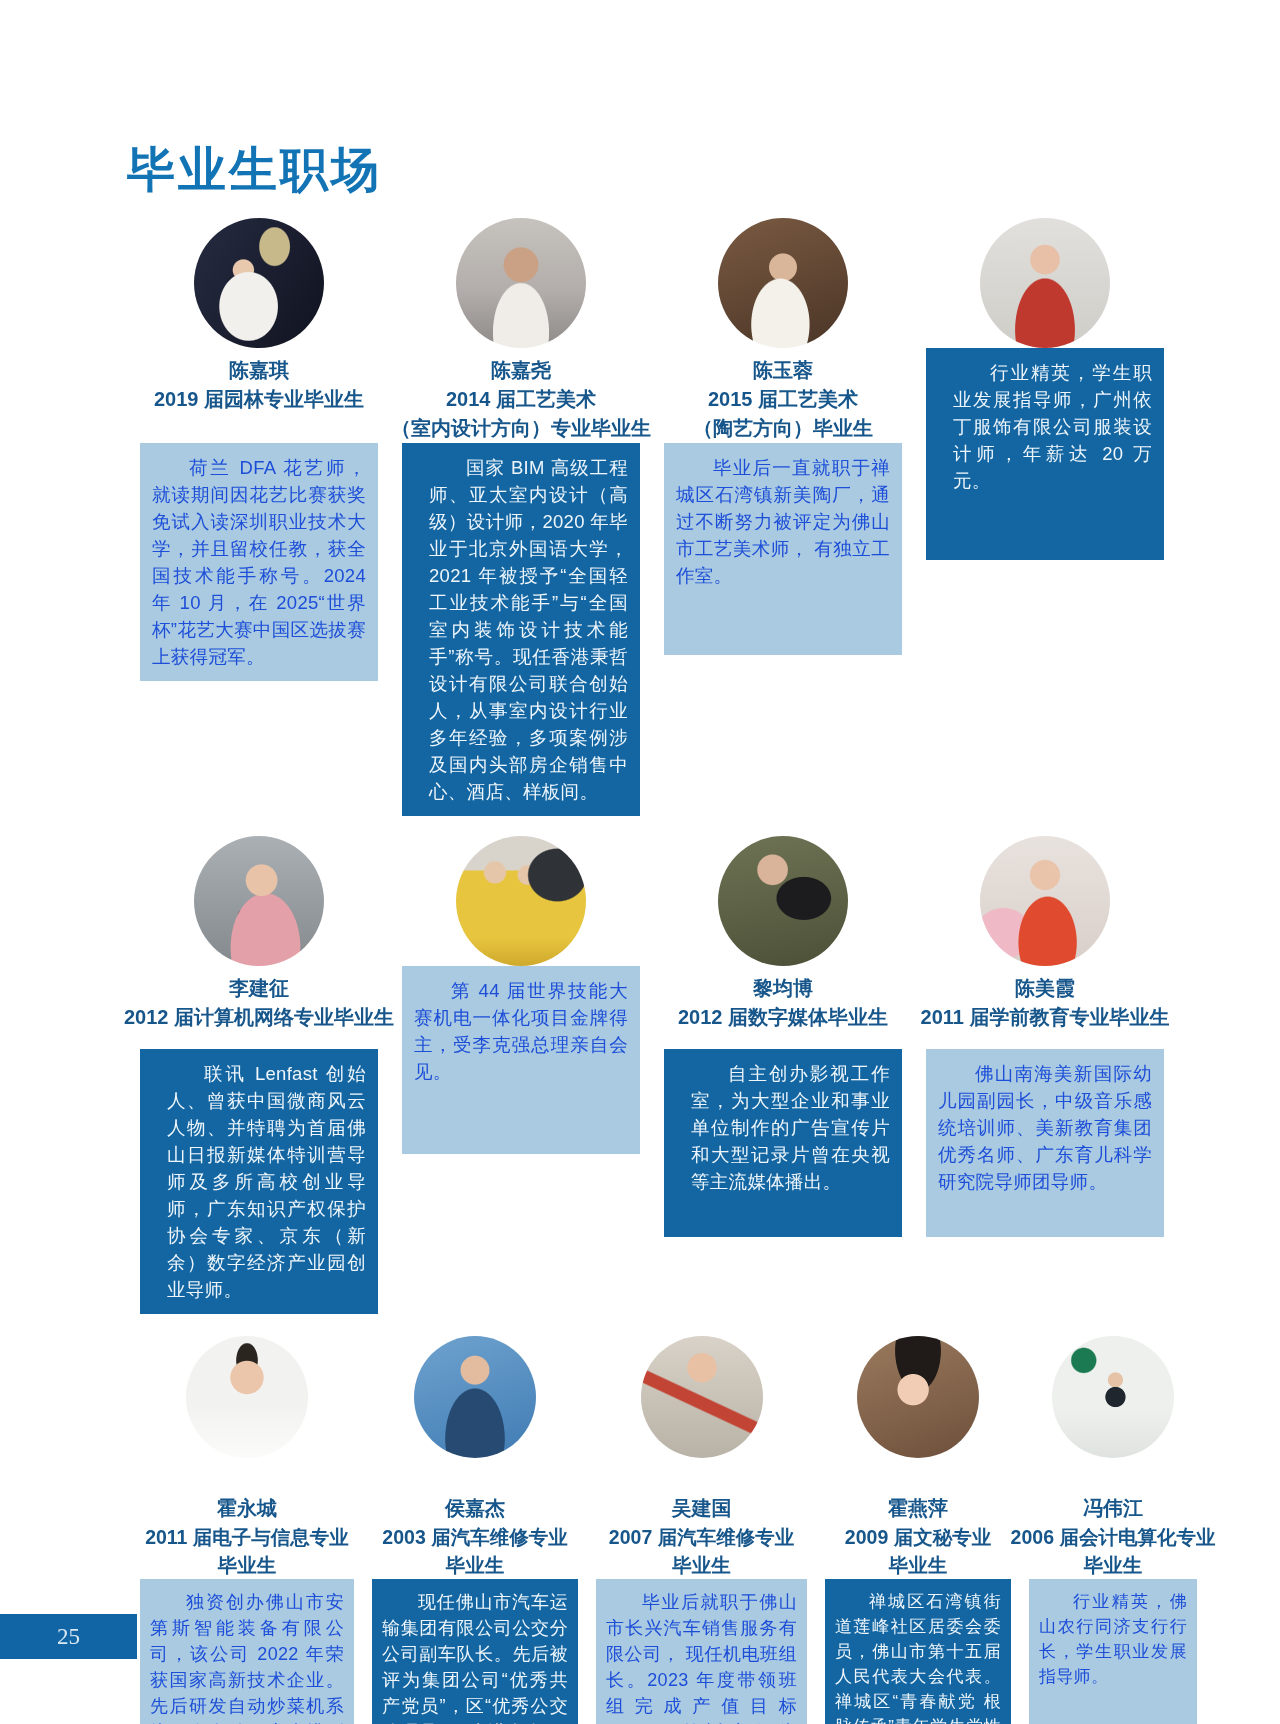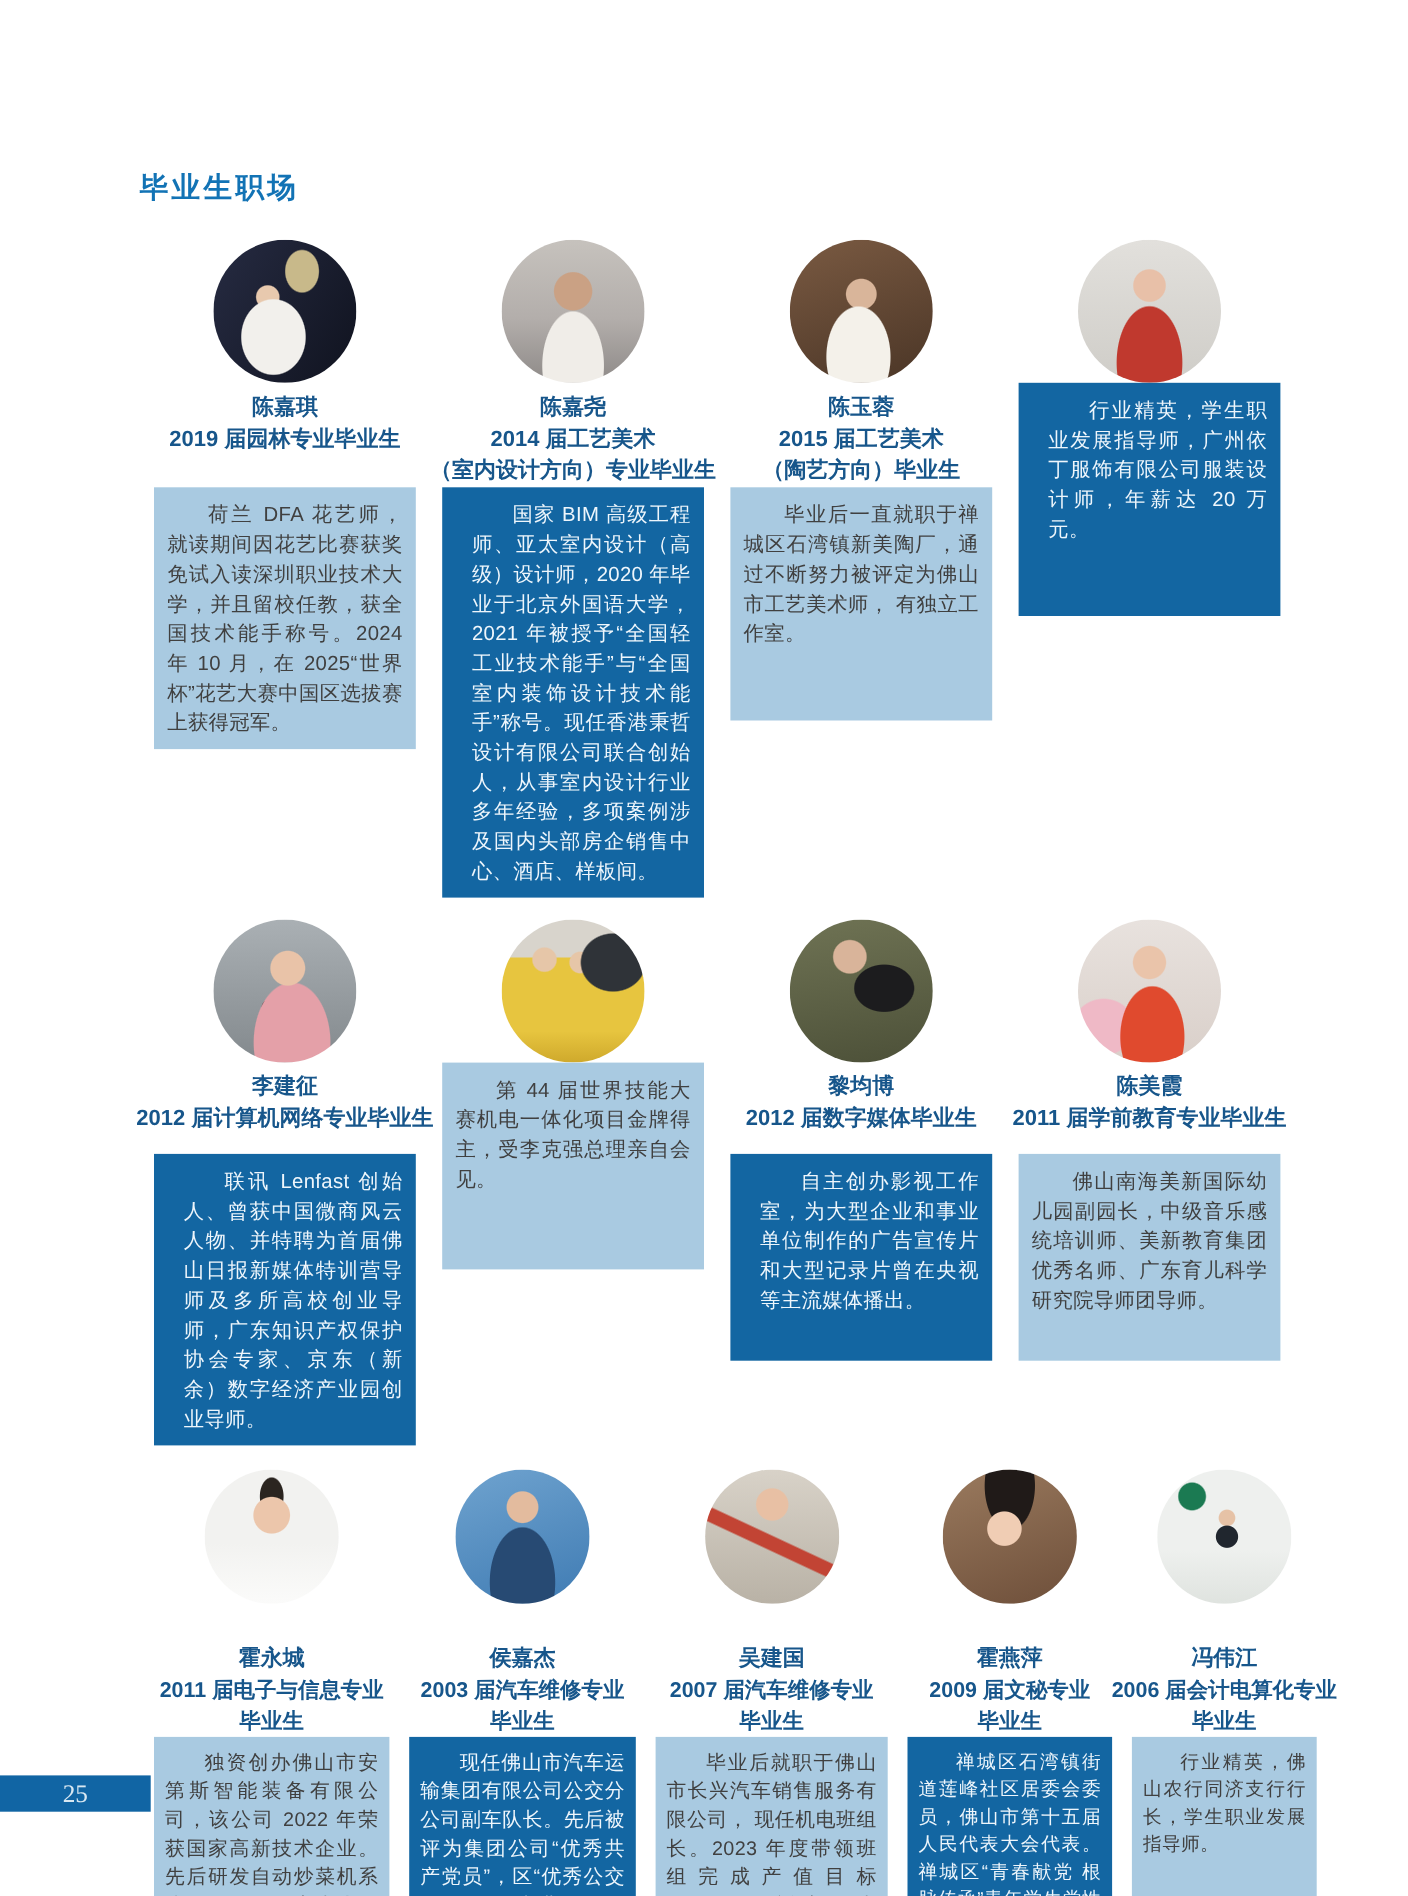--- a/index.html
+++ b/index.html
@@ -1,18 +1,18 @@
 <!DOCTYPE html>
 <html><head>
 <meta charset="utf-8">
 <style>
   html,body{margin:0;padding:0;background:#fff;}
   .page{position:relative;width:1280px;height:1724px;background:#ffffff;overflow:hidden;
         font-family:"Liberation Sans",sans-serif;}
-  .title{margin:148px 0 0 127px;font-size:26px;font-weight:800;color:#1273b5;
+  .title{margin:148px 0 0 127px;font-size:48px;font-weight:800;color:#1273b5;
          letter-spacing:3px;line-height:44px;}
   .row{display:flex;margin-left:140px;}
   .row.r1{margin-top:26px;}
   .row.r2{margin-top:20px;}
   .row.r3{margin-top:22px;}
   .r1,.r2{gap:24px;}
   .r3{gap:18px;}
   .r1 .card,.r2 .card{width:238px;}
   .r3 .c1{width:214px;} .r3 .c2{width:206px;} .r3 .c3{width:211px;}
   .r3 .c4{width:186px;} .r3 .c5{width:168px;}
@@ -24,27 +24,27 @@
   .r2 .hdr{min-height:76px;}
   .r3 .hdr{min-height:100px;}
   .hdr .nm,.hdr .dg{width:max-content;max-width:none;margin-left:50%;
         transform:translateX(-50%);white-space:nowrap;text-align:right;}
   .nm{font-size:20px;line-height:30px;}
   .dg{font-size:20px;line-height:29px;}
   .r3 .nm{line-height:29px;margin-top:29px;}
   .r3 .dg{font-size:19.5px;line-height:28px;}
   .desc{padding:11px 12px;font-size:18.5px;line-height:27px;}
   .desc p{margin:0;text-indent:2em;text-align:justify;letter-spacing:0.3px;}
-  .desc.light{background:#a9cae1;color:#404040;}
+  .desc.light{background:#a9cae1;color:#1d4ed8;}
   .desc.dark{background:#1366a2;color:#eef6fc;padding-left:27px;}
   .r1 .desc{min-height:190px;}
   .r2 .desc{min-height:166px;}
   .r3 .desc{min-height:226px;font-size:18px;line-height:26px;padding:10px;}
   .r3 .c4 .desc,.r3 .c5 .desc{font-size:17px;line-height:25px;}
-  .page-num{position:absolute;left:0;top:1614px;width:137px;height:33px;background:#1165a4;
+  .page-num{position:absolute;left:0;top:1614px;width:137px;height:45px;background:#1165a4;
         color:#d9e8f2;display:flex;align-items:center;justify-content:center;
         font-family:"Liberation Serif",serif;font-size:23px;}
 </style>
 </head>
 <body>
 
 <div class="page">
   <div class="title">毕业生职场</div>
 
   <div class="row r1">

